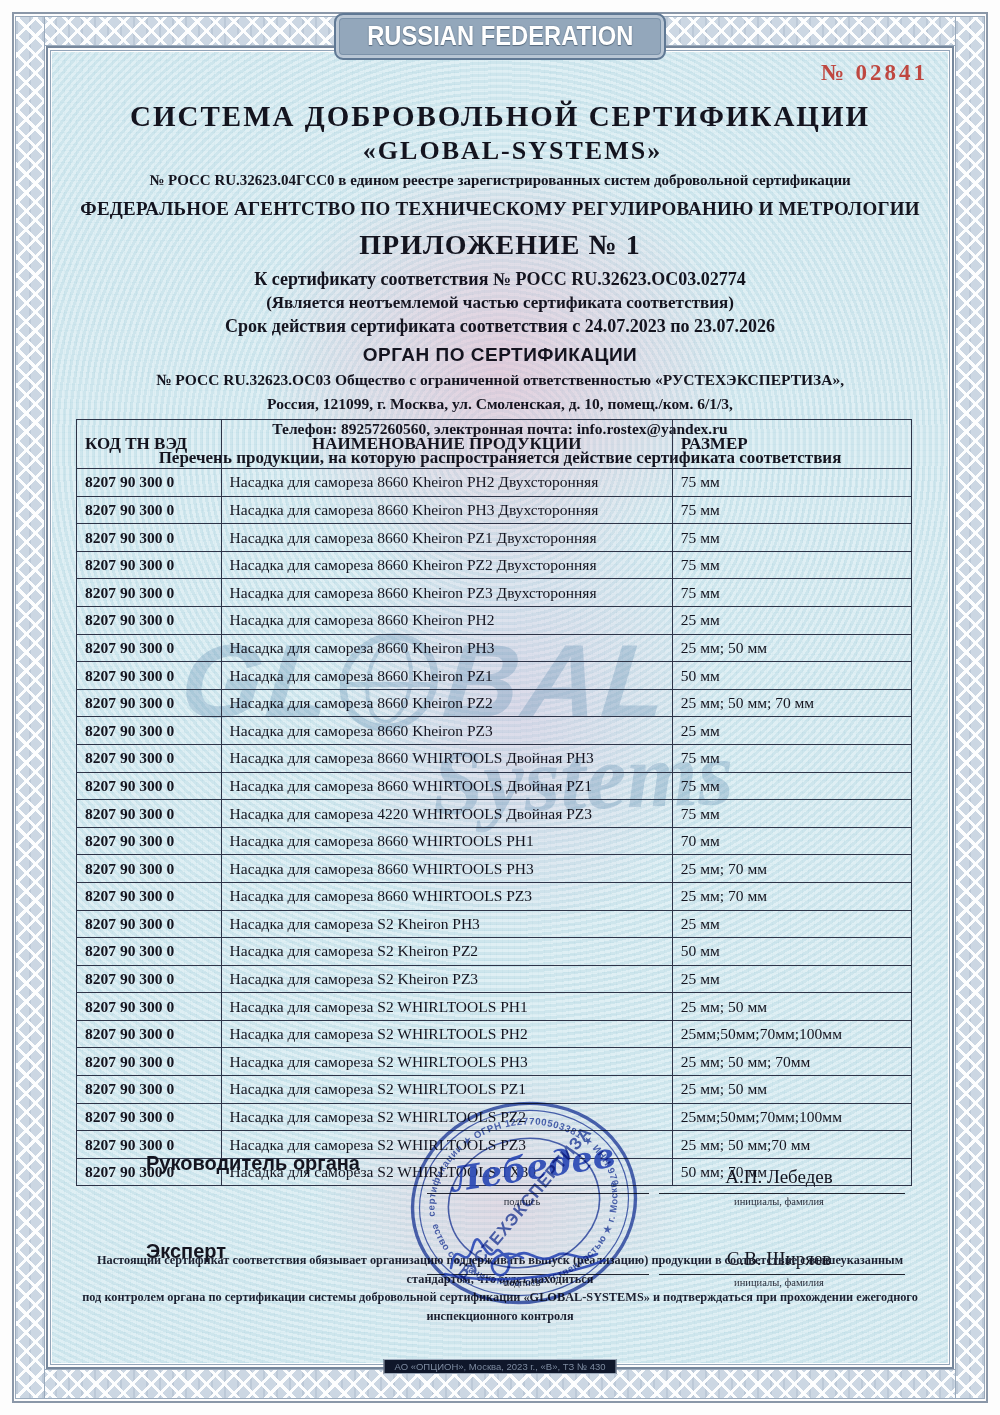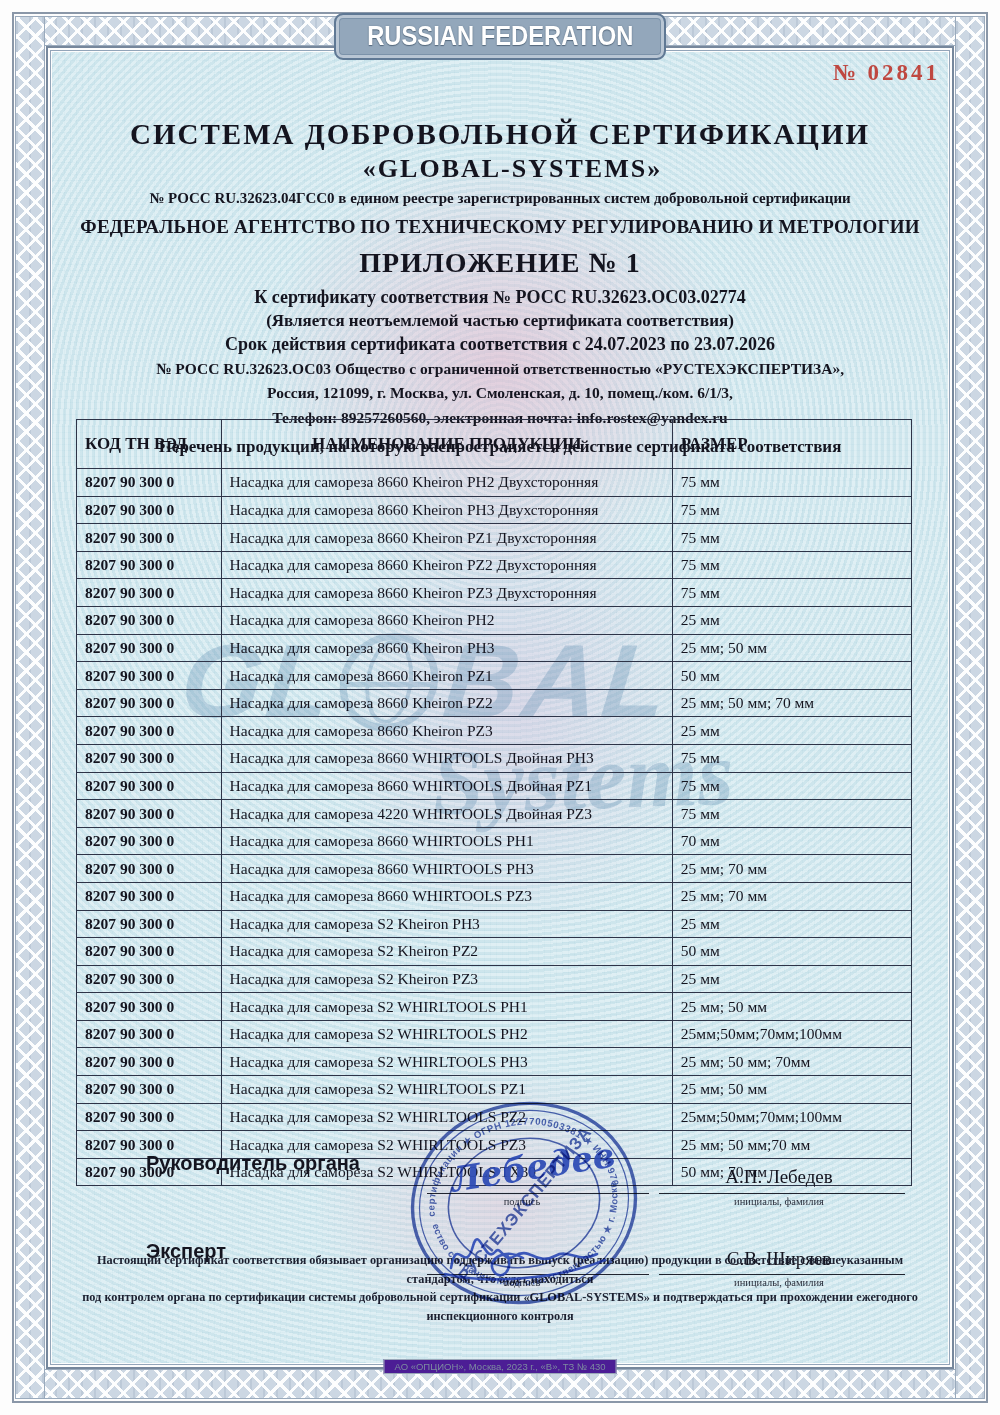--- a/index.html
+++ b/index.html
@@ -44,26 +44,26 @@
     display:flex;align-items:center;justify-content:center;z-index:5;
   }
   .banner span{
     font-family:"Liberation Sans",sans-serif;font-weight:700;font-size:27px;
     color:#fff;letter-spacing:0px;transform:scaleX(0.88) scaleY(1.05);
     text-shadow:0 1px 1px rgba(40,60,80,.55), 0 0 2px rgba(40,60,80,.3);
     white-space:nowrap;
   }
   
   .cert-no{
-    position:absolute;top:60px;right:60px;z-index:4;
+    position:absolute;top:60px;right:72px;z-index:4;
     font-family:"Liberation Serif",serif;font-weight:700;font-size:23px;
     color:#bf4740;letter-spacing:3px;
   }
   .headings{padding-top:46px;}
-  .h-system{font-size:29px;font-weight:700;letter-spacing:2px;margin:20px 0 0;}
+  .h-system{font-size:29px;font-weight:700;letter-spacing:2px;margin:2px 0 0;}
   .h-gs{font-size:26px;font-weight:700;letter-spacing:2px;margin:3px 0 0;padding-left:25px;}
   .h-reg{font-size:15px;font-weight:700;margin:6px 0 0;}
   .h-agency{font-size:19px;font-weight:700;margin:9px 0 0;letter-spacing:0.2px;}
   .h-appendix{font-size:28px;font-weight:700;margin:9px 16px 0;letter-spacing:1px;}
   .h-cert{font-size:18px;font-weight:700;margin:8px 0 0;}
   .h-paren{font-size:17px;font-weight:700;margin:3px 0 0;}
   .h-validity{font-size:18px;font-weight:700;margin:3px 0 0;}
   .h-organ{font-family:"Liberation Sans",sans-serif;font-size:19px;font-weight:700;margin:7px 0 0;letter-spacing:0.5px;}
   .h-org-line{font-size:15.5px;font-weight:600;margin:3px 0 0;line-height:1.38;}
   .h-caption{font-size:17px;font-weight:700;margin:9px 0 0;}
@@ -98,21 +98,21 @@
   .sig-script{position:absolute;z-index:4;color:#2b49b5;font-family:"DejaVu Serif",serif;
     font-style:italic;font-weight:700;font-size:34px;transform:rotate(-9deg);opacity:.92;}
   .scribble{position:absolute;z-index:4;}
   
   .stamp{position:absolute;left:398px;top:1092px;width:252px;height:222px;z-index:5;
     transform:rotate(-12deg);opacity:.88;mix-blend-mode:multiply;pointer-events:none;}
   
   .footer-note{position:absolute;left:12px;right:12px;bottom:38px;z-index:3;
     font-size:12.3px;font-weight:700;line-height:1.5;color:#1c2030;}
   .print-info{position:absolute;left:50%;top:1359px;transform:translateX(-50%);z-index:6;
-    background:#4c1d95;border:1px solid #9aa7b8;padding:1px 10px;
+    background:#0f172a;border:1px solid #9aa7b8;padding:1px 10px;
     font-family:"Liberation Sans",sans-serif;font-size:9.5px;color:#7d8ba0;white-space:nowrap;}
 </style>
 </head>
 <body>
 
 <div class="page">
 
   <div class="frame-outer"></div>
   <div class="band band-top"></div>
   <div class="band band-bottom"></div>
@@ -130,20 +130,21 @@
 
     <div class="headings">
       <div class="h-system">СИСТЕМА ДОБРОВОЛЬНОЙ СЕРТИФИКАЦИИ</div>
       <div class="h-gs">«GLOBAL-SYSTEMS»</div>
       <div class="h-reg">№ РОСС RU.32623.04ГСС0 в едином реестре зарегистрированных систем добровольной сертификации</div>
       <div class="h-agency">ФЕДЕРАЛЬНОЕ АГЕНТСТВО ПО ТЕХНИЧЕСКОМУ РЕГУЛИРОВАНИЮ И МЕТРОЛОГИИ</div>
       <div class="h-appendix">ПРИЛОЖЕНИЕ № 1</div>
       <div class="h-cert">К сертификату соответствия № РОСС RU.32623.ОС03.02774</div>
       <div class="h-paren">(Является неотъемлемой частью сертификата соответствия)</div>
       <div class="h-validity">Срок действия сертификата соответствия с 24.07.2023 по 23.07.2026</div>
+      <div class="h-organ">ОРГАН ПО СЕРТИФИКАЦИИ</div>
       <div class="h-org-line">№ РОСС RU.32623.ОС03 Общество с ограниченной ответственностью «РУСТЕХЭКСПЕРТИЗА»,</div>
       <div class="h-org-line">Россия, 121099, г. Москва, ул. Смоленская, д. 10, помещ./ком. 6/1/3,</div>
       <div class="h-org-line">Телефон: 89257260560, электронная почта: info.rostex@yandex.ru</div>
       <div class="h-caption">Перечень продукции, на которую распространяется действие сертификата соответствия</div>
     </div>
 
     <div class="watermark">
       <div class="wm-line1">
         <span>GL</span>
         <span class="globe"></span>

